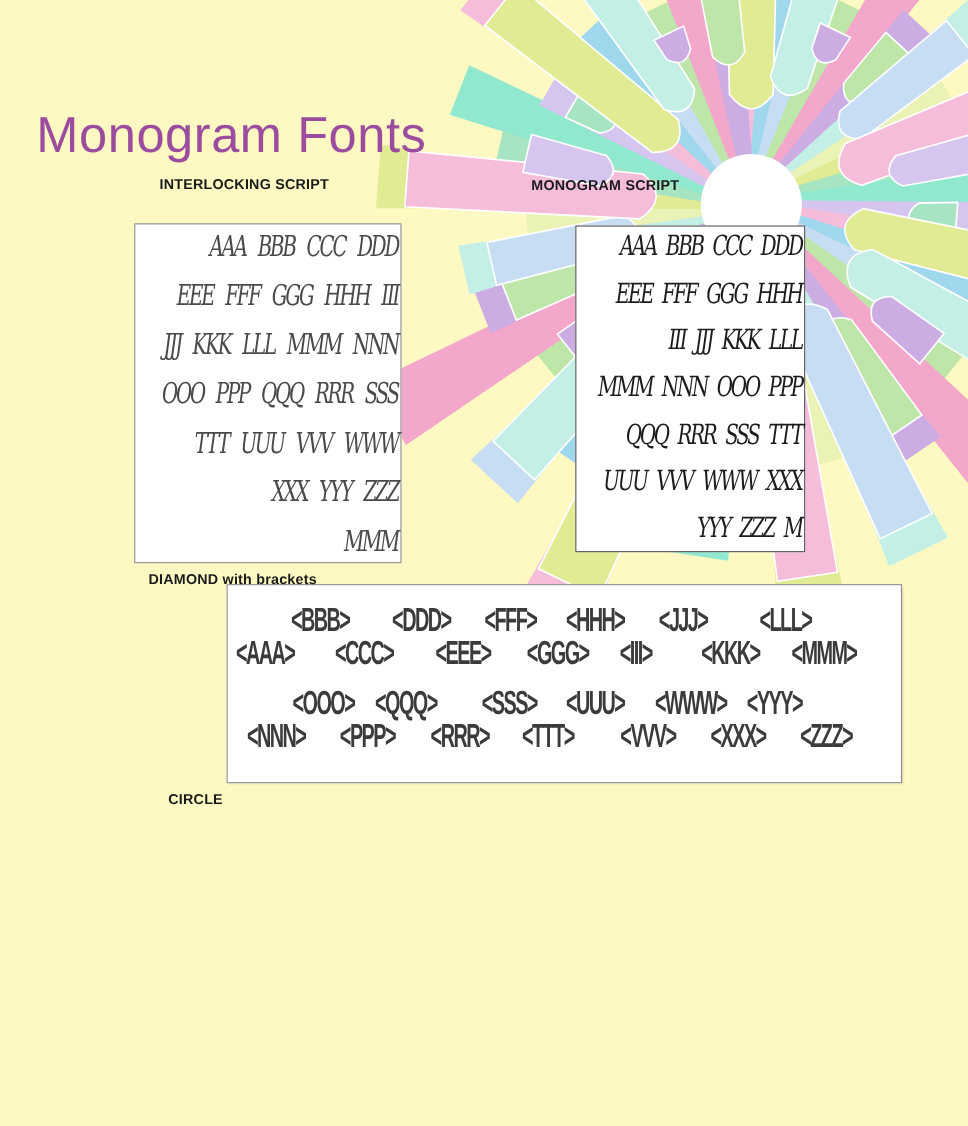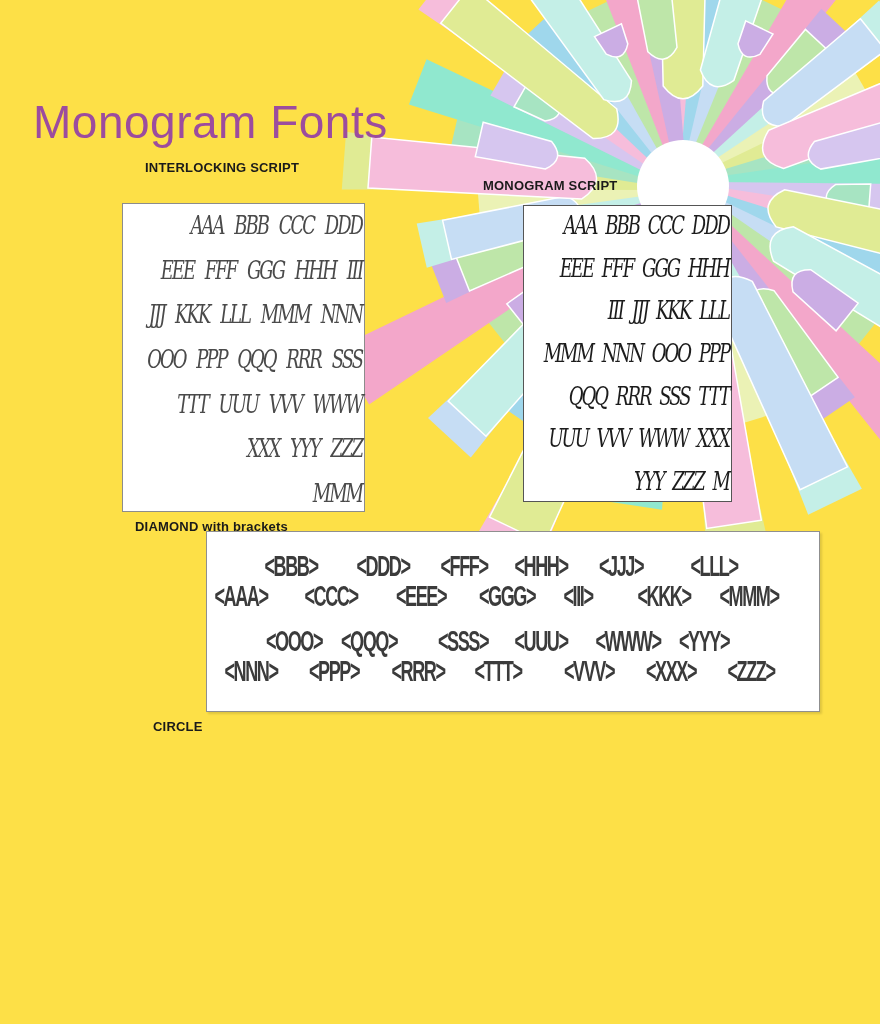--- a/index.html
+++ b/index.html
@@ -1,24 +1,24 @@
 <!DOCTYPE html>
 <html style="--title-color: #9C4C9E; --ink-label: #1A1A1A; --ink-interlocking: #4A4A4A; --ink-monogram: #1C1C1C; --ink-diamond: #3B3B3B; --ink-circle: #303030;"><head>
 <meta charset="utf-8">
 <style>
   html,body{margin:0;padding:0;background:#fff;}
-  .page{position:relative;width:880px;height:1024px;background:#fde047;overflow:hidden;
+  .page{position:relative;width:880px;height:1024px;background:#fef9c3;overflow:hidden;
         font-family:"Liberation Sans",sans-serif;}
   #starburst{position:absolute;left:340px;top:0;width:540px;height:612px;z-index:0;}
   .page-title{position:absolute;left:33px;top:64px;z-index:2;font-size:46px;font-weight:400;
         letter-spacing:0.5px;color:var(--title-color,#9C4C9E);}
   .sec-label{position:absolute;z-index:2;font-size:13px;font-weight:700;color:var(--ink-label,#1a1a1a);
         letter-spacing:0.2px;}
   .lbl-interlocking{left:135px;top:160px;padding-left:10px;}
-  .lbl-monogram{left:483px;top:178px;}
+  .lbl-monogram{left:483px;top:161px;}
   .lbl-diamond{left:135px;top:503px;margin-top:16px;}
   .lbl-circle{left:153px;top:719px;}
   .box{position:absolute;background:#fff;z-index:1;align-items:flex-end;}
   .box-interlocking{left:122px;top:203px;width:237px;height:289px;border:1px solid #8c8c8c;
         display:flex;flex-direction:column;justify-content:space-between;padding:10px 2px 8px;}
   .box-monogram{left:523px;top:205px;width:203px;height:277px;border:1px solid #555;
         display:flex;flex-direction:column;justify-content:space-between;padding:8px 2px 10px;}
   .box-diamond{left:206px;top:531px;width:612px;height:179px;border:1px solid #8f8f8f;
         box-shadow:2px 2px 2px rgba(0,0,0,0.12);}
   .box-circle{left:292px;top:760px;width:352px;height:242px;border:1px solid #6e6e6e;

